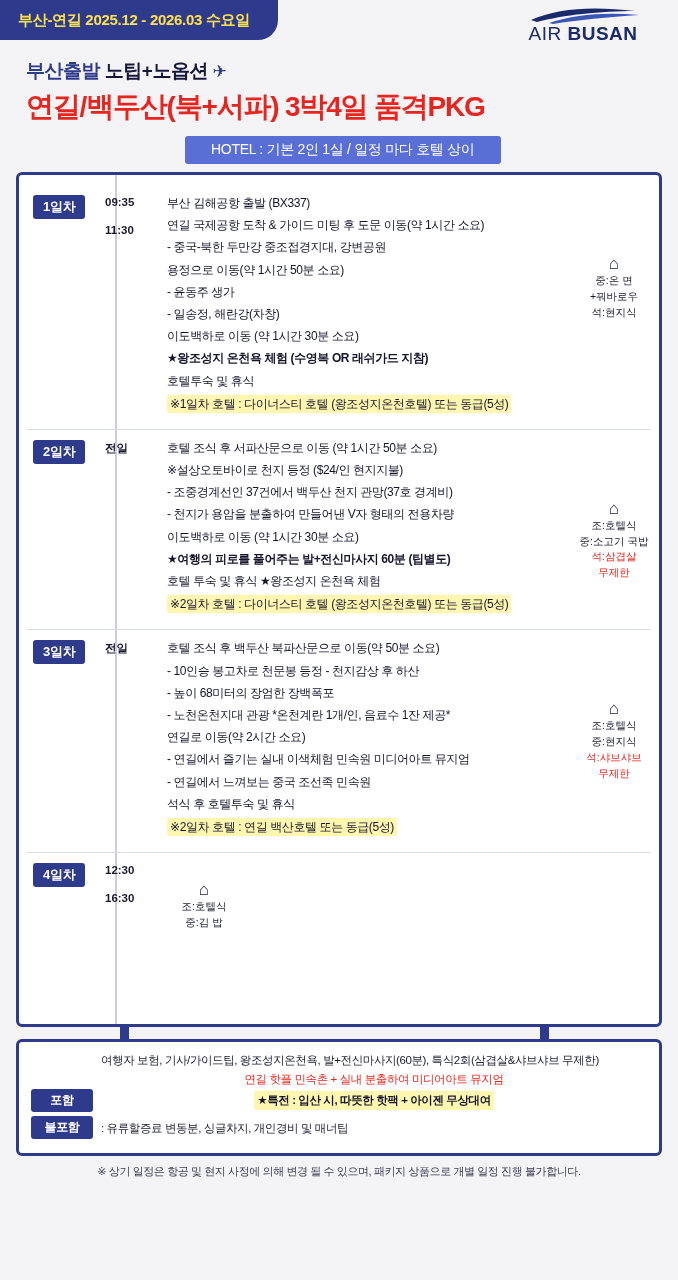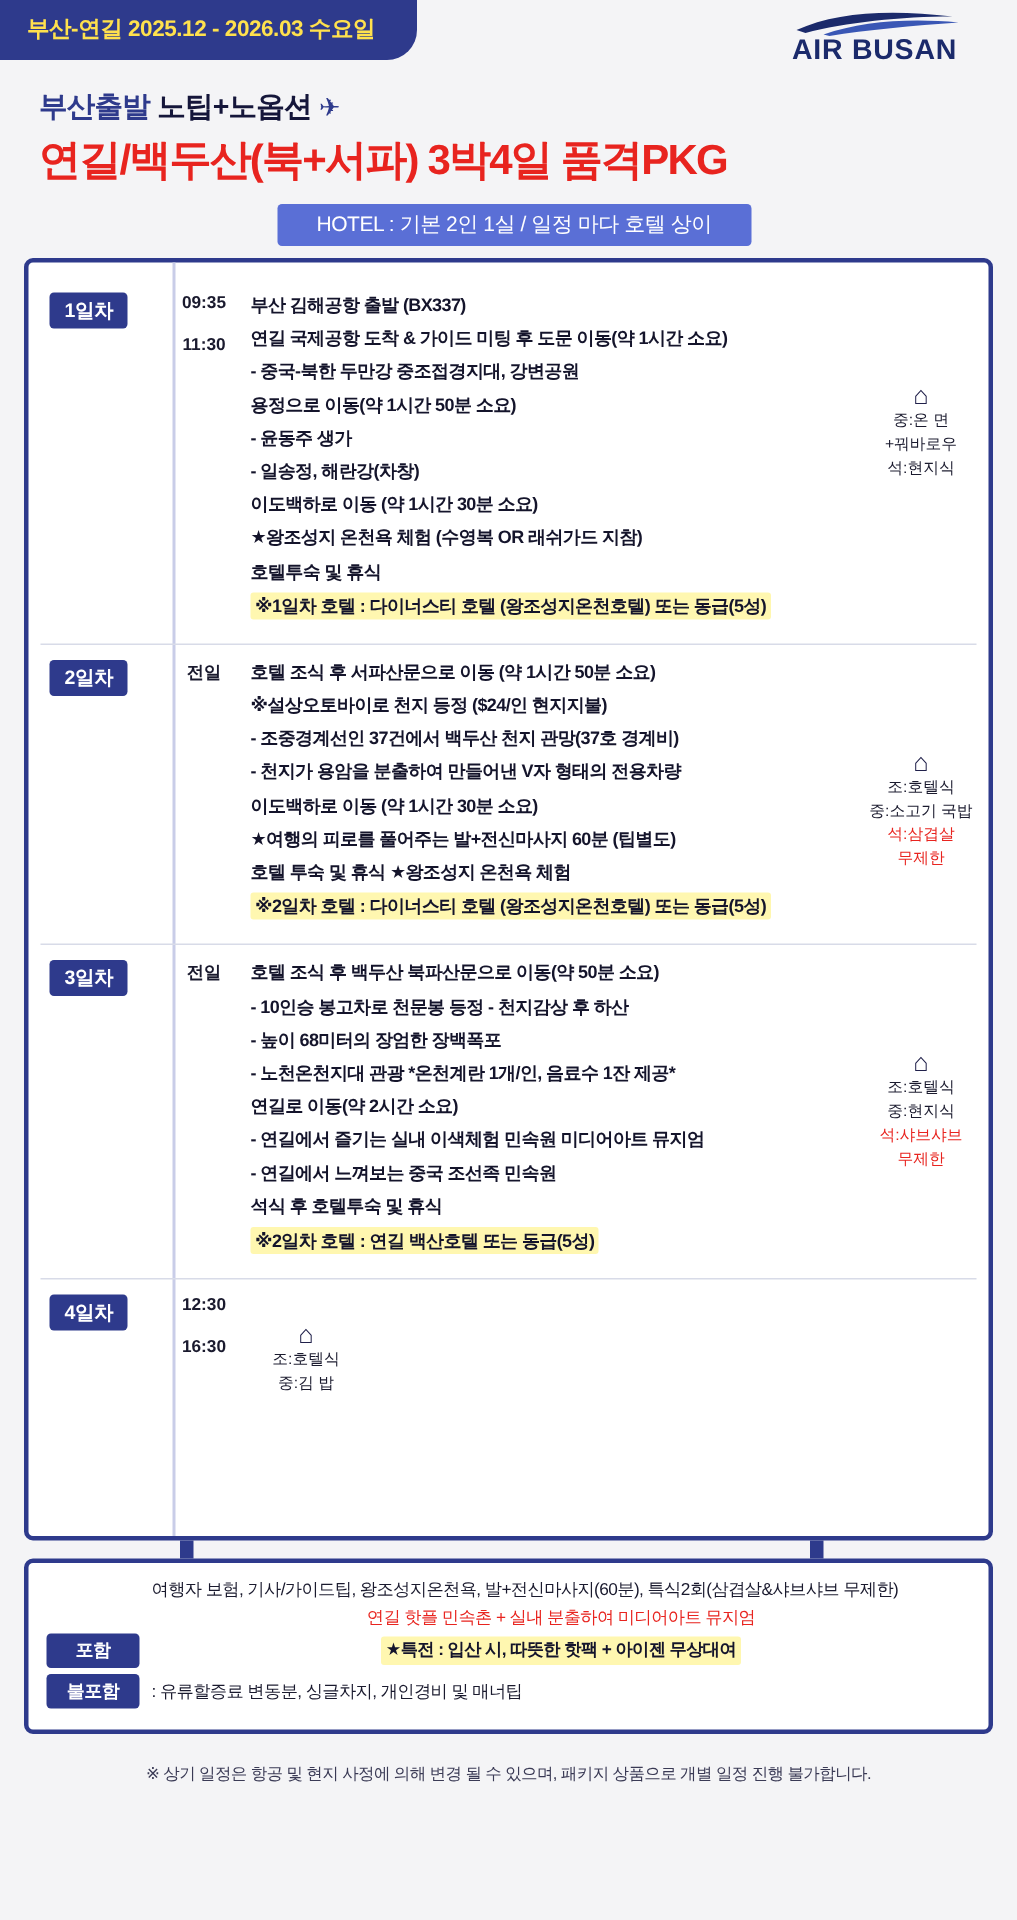--- a/index.html
+++ b/index.html
@@ -46,21 +46,21 @@
     color: #1b2a6b;
   }
   .logo .swoosh { display:block; height: 18px; }
   .logo .logo-text {
     display:block;
     font-size: 19px;
     font-weight: bold;
     letter-spacing: 0.5px;
     line-height: 20px;
   }
-  .logo .logo-text .thin { font-weight: bold; }
+  .logo .logo-text .thin { font-weight: normal; }
 
   
   .title-block { padding: 4px 0 0 26px; }
   .title-line1 {
     font-size: 19px;
     font-weight: bold;
     color: #2e3a8c;
     letter-spacing: -0.5px;
   }
   .title-line1 .dark { color: #15163a; }
@@ -130,35 +130,34 @@
     border-radius: 3px;
     letter-spacing: -0.3px;
   }
   .time-col {
     width: 62px;
     flex: 0 0 62px;
     font-size: 11.5px;
     font-weight: bold;
     color: #1a1a2e;
     padding-top: 1px;
-    text-align: center;
+    text-align: left;
   }
   .time-col div { margin-bottom: 16px; }
   .time-col .single { margin-bottom: 0; }
   .body-col {
     flex: 1 1 auto;
     padding-right: 4px;
   }
   .body-col p {
     margin: 0 0 6px 0;
     font-size: 12px;
     line-height: 1.35;
     letter-spacing: -0.4px;
     color: #14142b;
-    font-weight: bold;
   }
   .meal-col {
     width: 74px;
     flex: 0 0 74px;
     text-align: center;
     font-size: 10.5px;
     line-height: 1.5;
     color: #1a1a2e;
     padding-top: 60px;
   }
@@ -209,21 +208,21 @@
     margin-right: 8px;
   }
   .inc-body { flex: 1 1 auto; font-size: 11.5px; line-height: 1.5; letter-spacing: -0.4px; }
   .inc-body p { margin: 0 0 2px 0; }
 
   .footnote {
     text-align: center;
     font-size: 11px;
     color: #3a3a55;
     letter-spacing: -0.4px;
-    margin-top: 19px;
+    margin-top: 8px;
   }
 </style>
 </head>
 <body>
 
 <div class="page">
 
   <div class="topbar">
     <div class="topbar-tab">부산-연길 2025.12 - 2026.03 수요일</div>
     <div class="logo">

